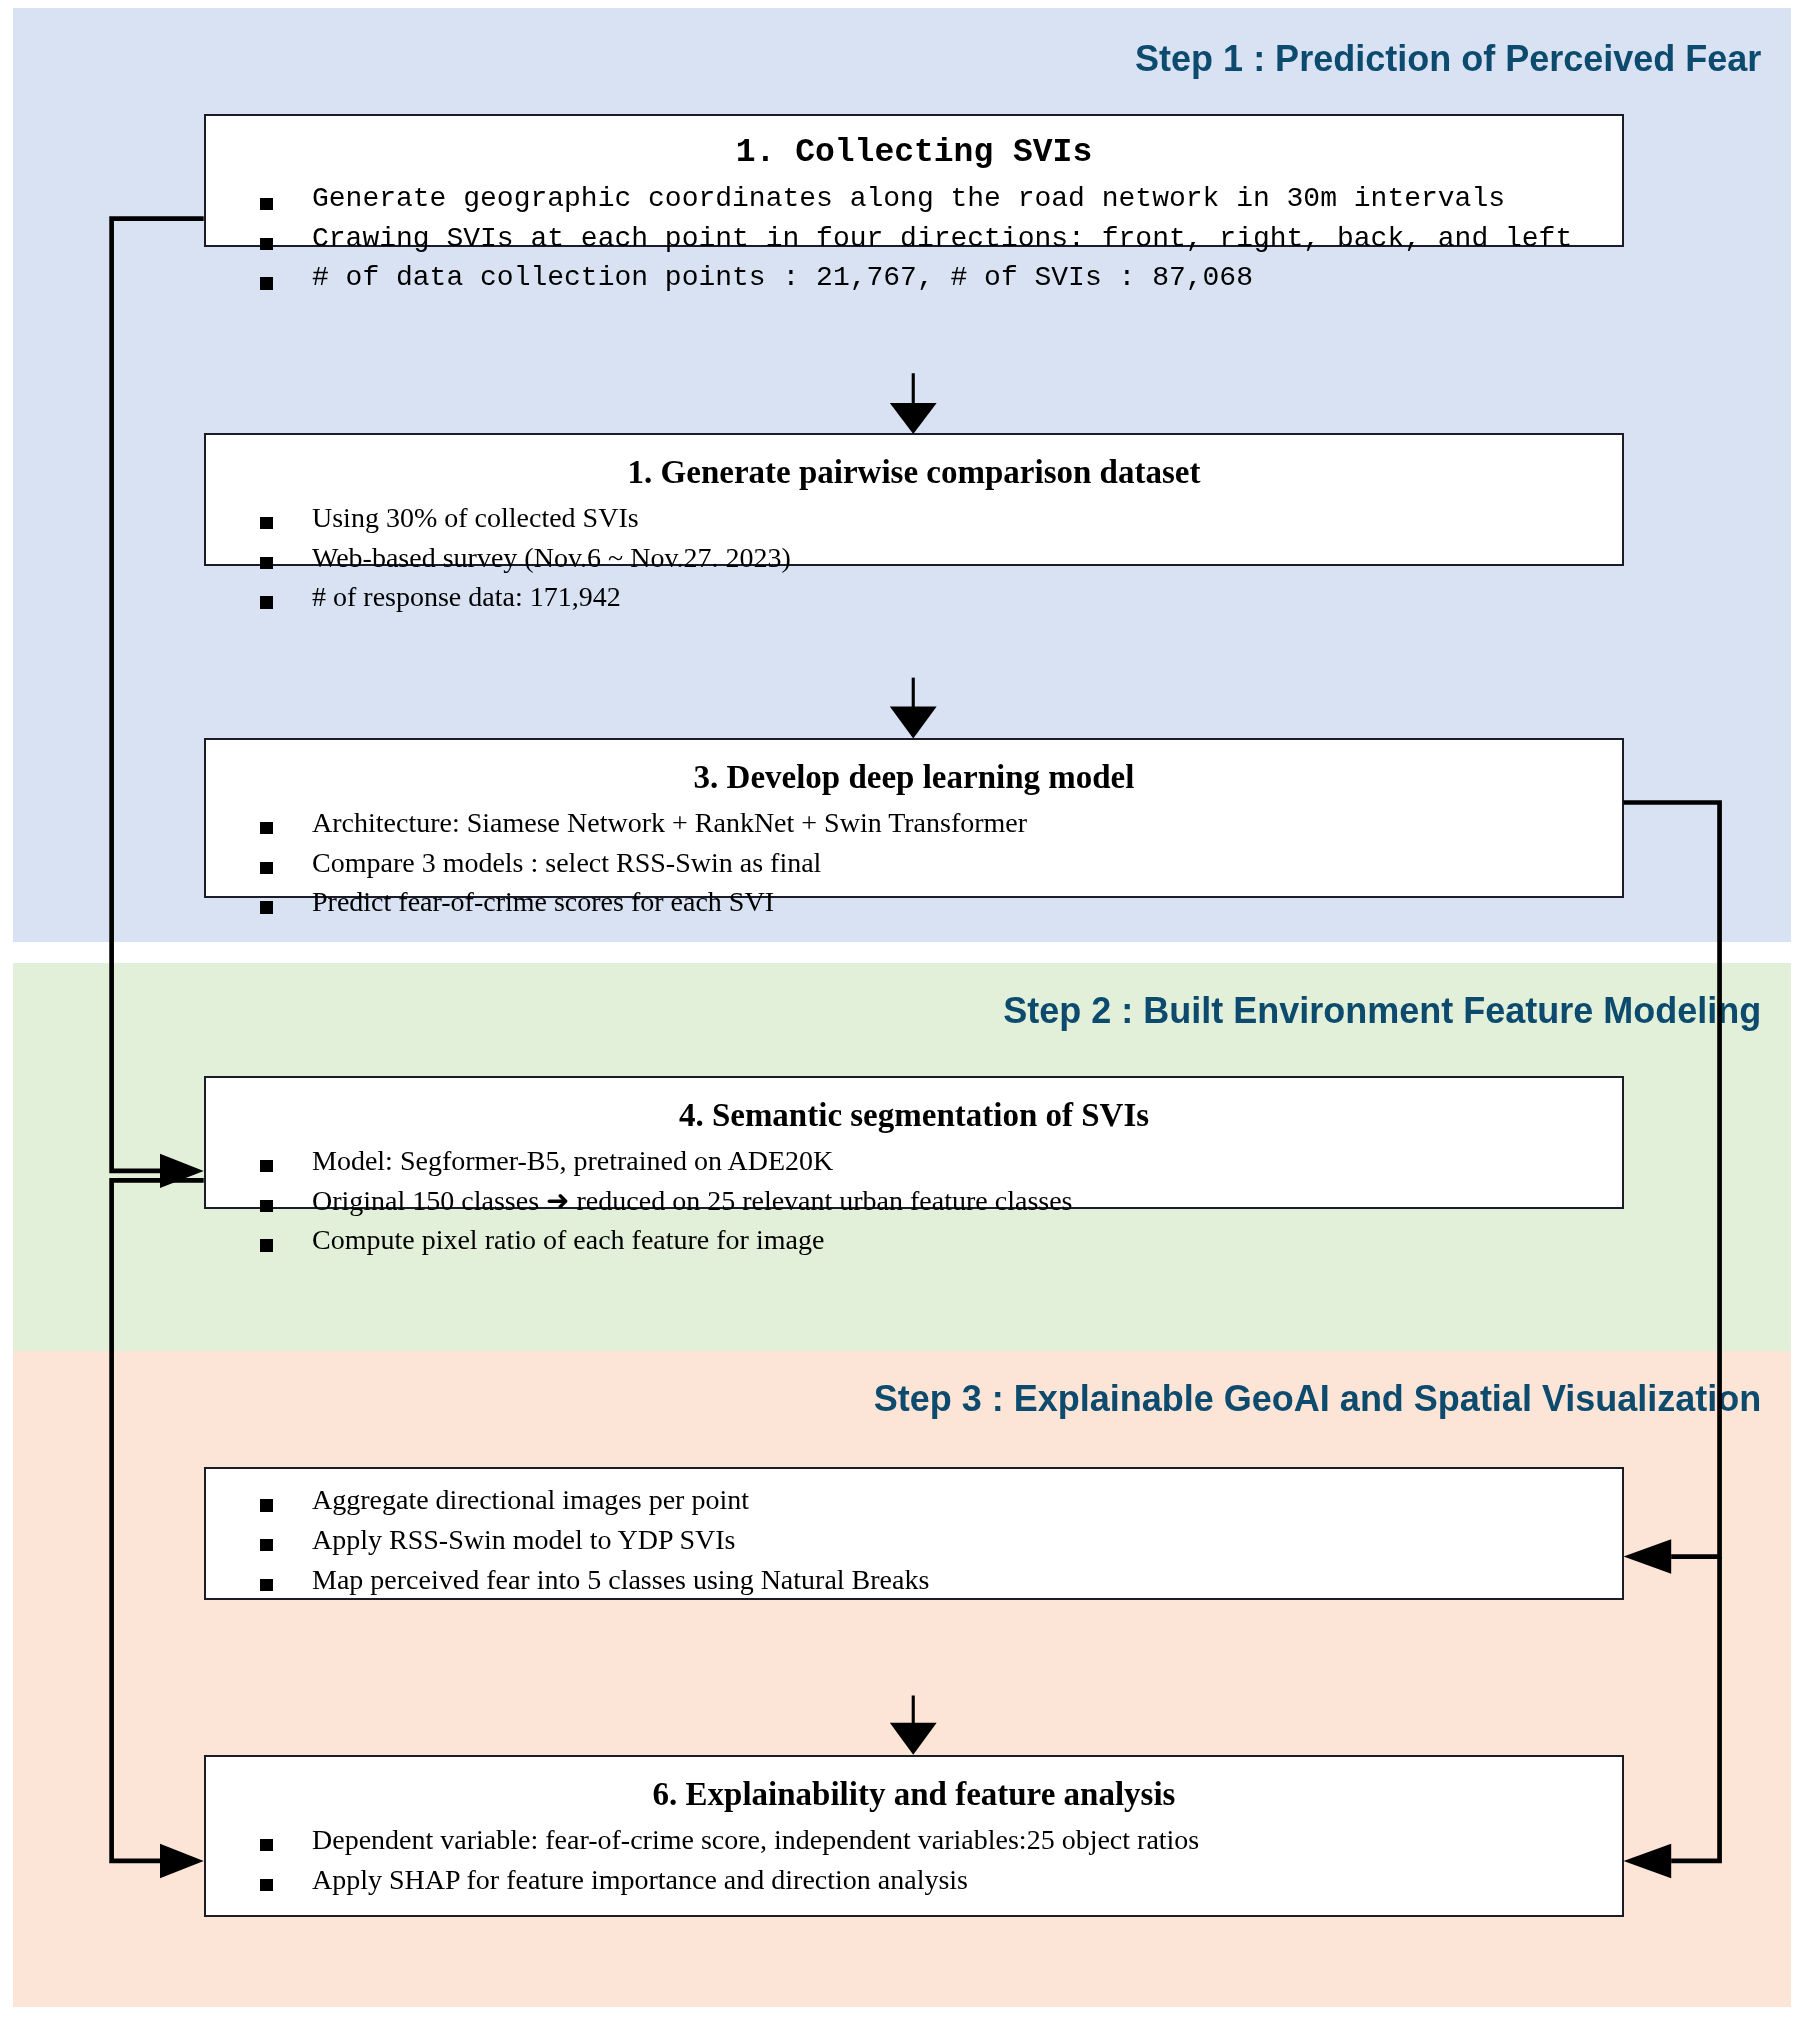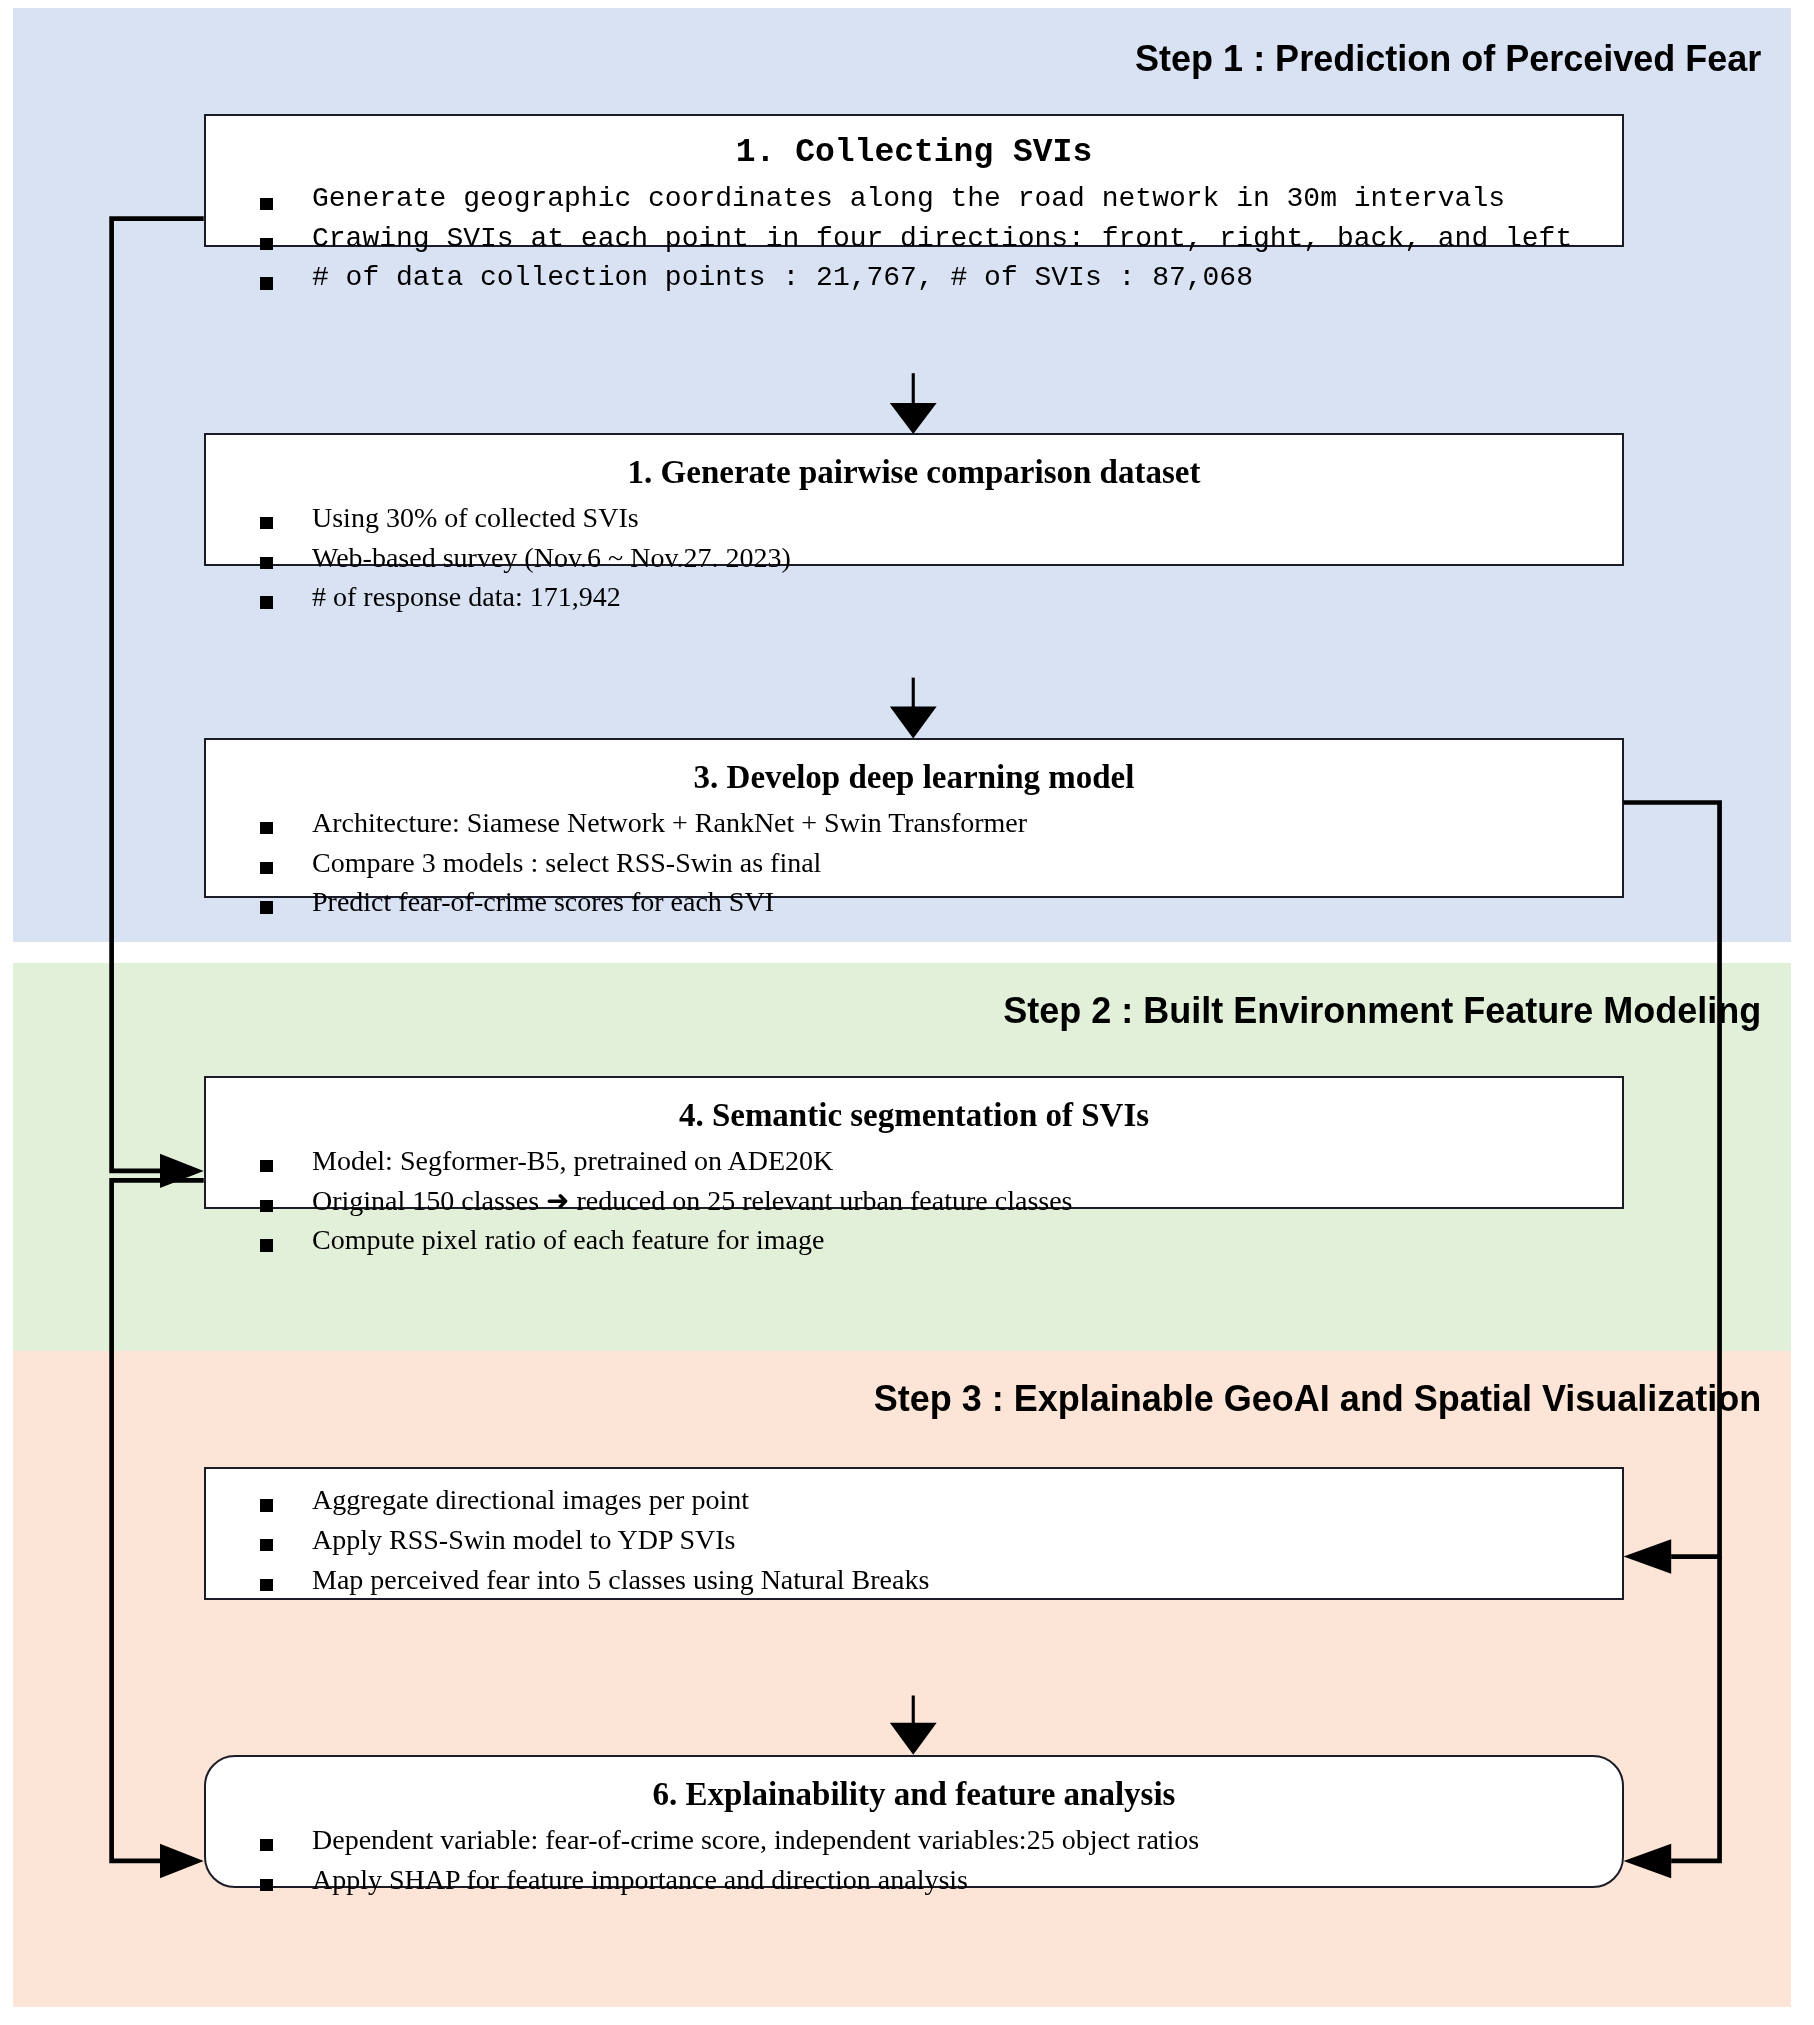--- a/index.html
+++ b/index.html
@@ -28,21 +28,21 @@
   .band.step2 { top: 963px; height: 436px;  background: #e2efd9; }
   .band.step3 { top: 1351px; height: 656px;  background: #fce4d6; }
 
   .band-title {
     position: absolute;
     right: 30px;
     font-family: "Liberation Sans", "DejaVu Sans", sans-serif;
     font-weight: 700;
     font-size: 36px;
     line-height: 1.0;
-    color: #000000;
+    color: #0c4a6e;
     white-space: nowrap;
   }
   .band.step1 .band-title { top: 33px; }
   .band.step2 .band-title { top: 30px; }
   .band.step3 .band-title { top: 30px; }
 
   
   .pbox {
     position: absolute;
     left: 204px;
@@ -82,21 +82,21 @@
     height: 12.5px;
     background: #000000;
   }
 
   
   #box1 { top: 114px;  height: 133px; font-family: Liberation Mono, monospace; }
   #box2 { top: 433px;  height: 133px; }
   #box3 { top: 738px;  height: 160px; }
   #box4 { top: 1076px; height: 133px; }
   #box5 { top: 1467px; height: 133px; }
-  #box6 { top: 1755px; height: 133px; border-radius: 31px; }
+  #box6 { top: 1755px; height: 162px; }
 
   
   #wires {
     position: absolute;
     left: 0;
     top: 0;
     width: 1814px;
     height: 2025px;
     pointer-events: none;
   }

